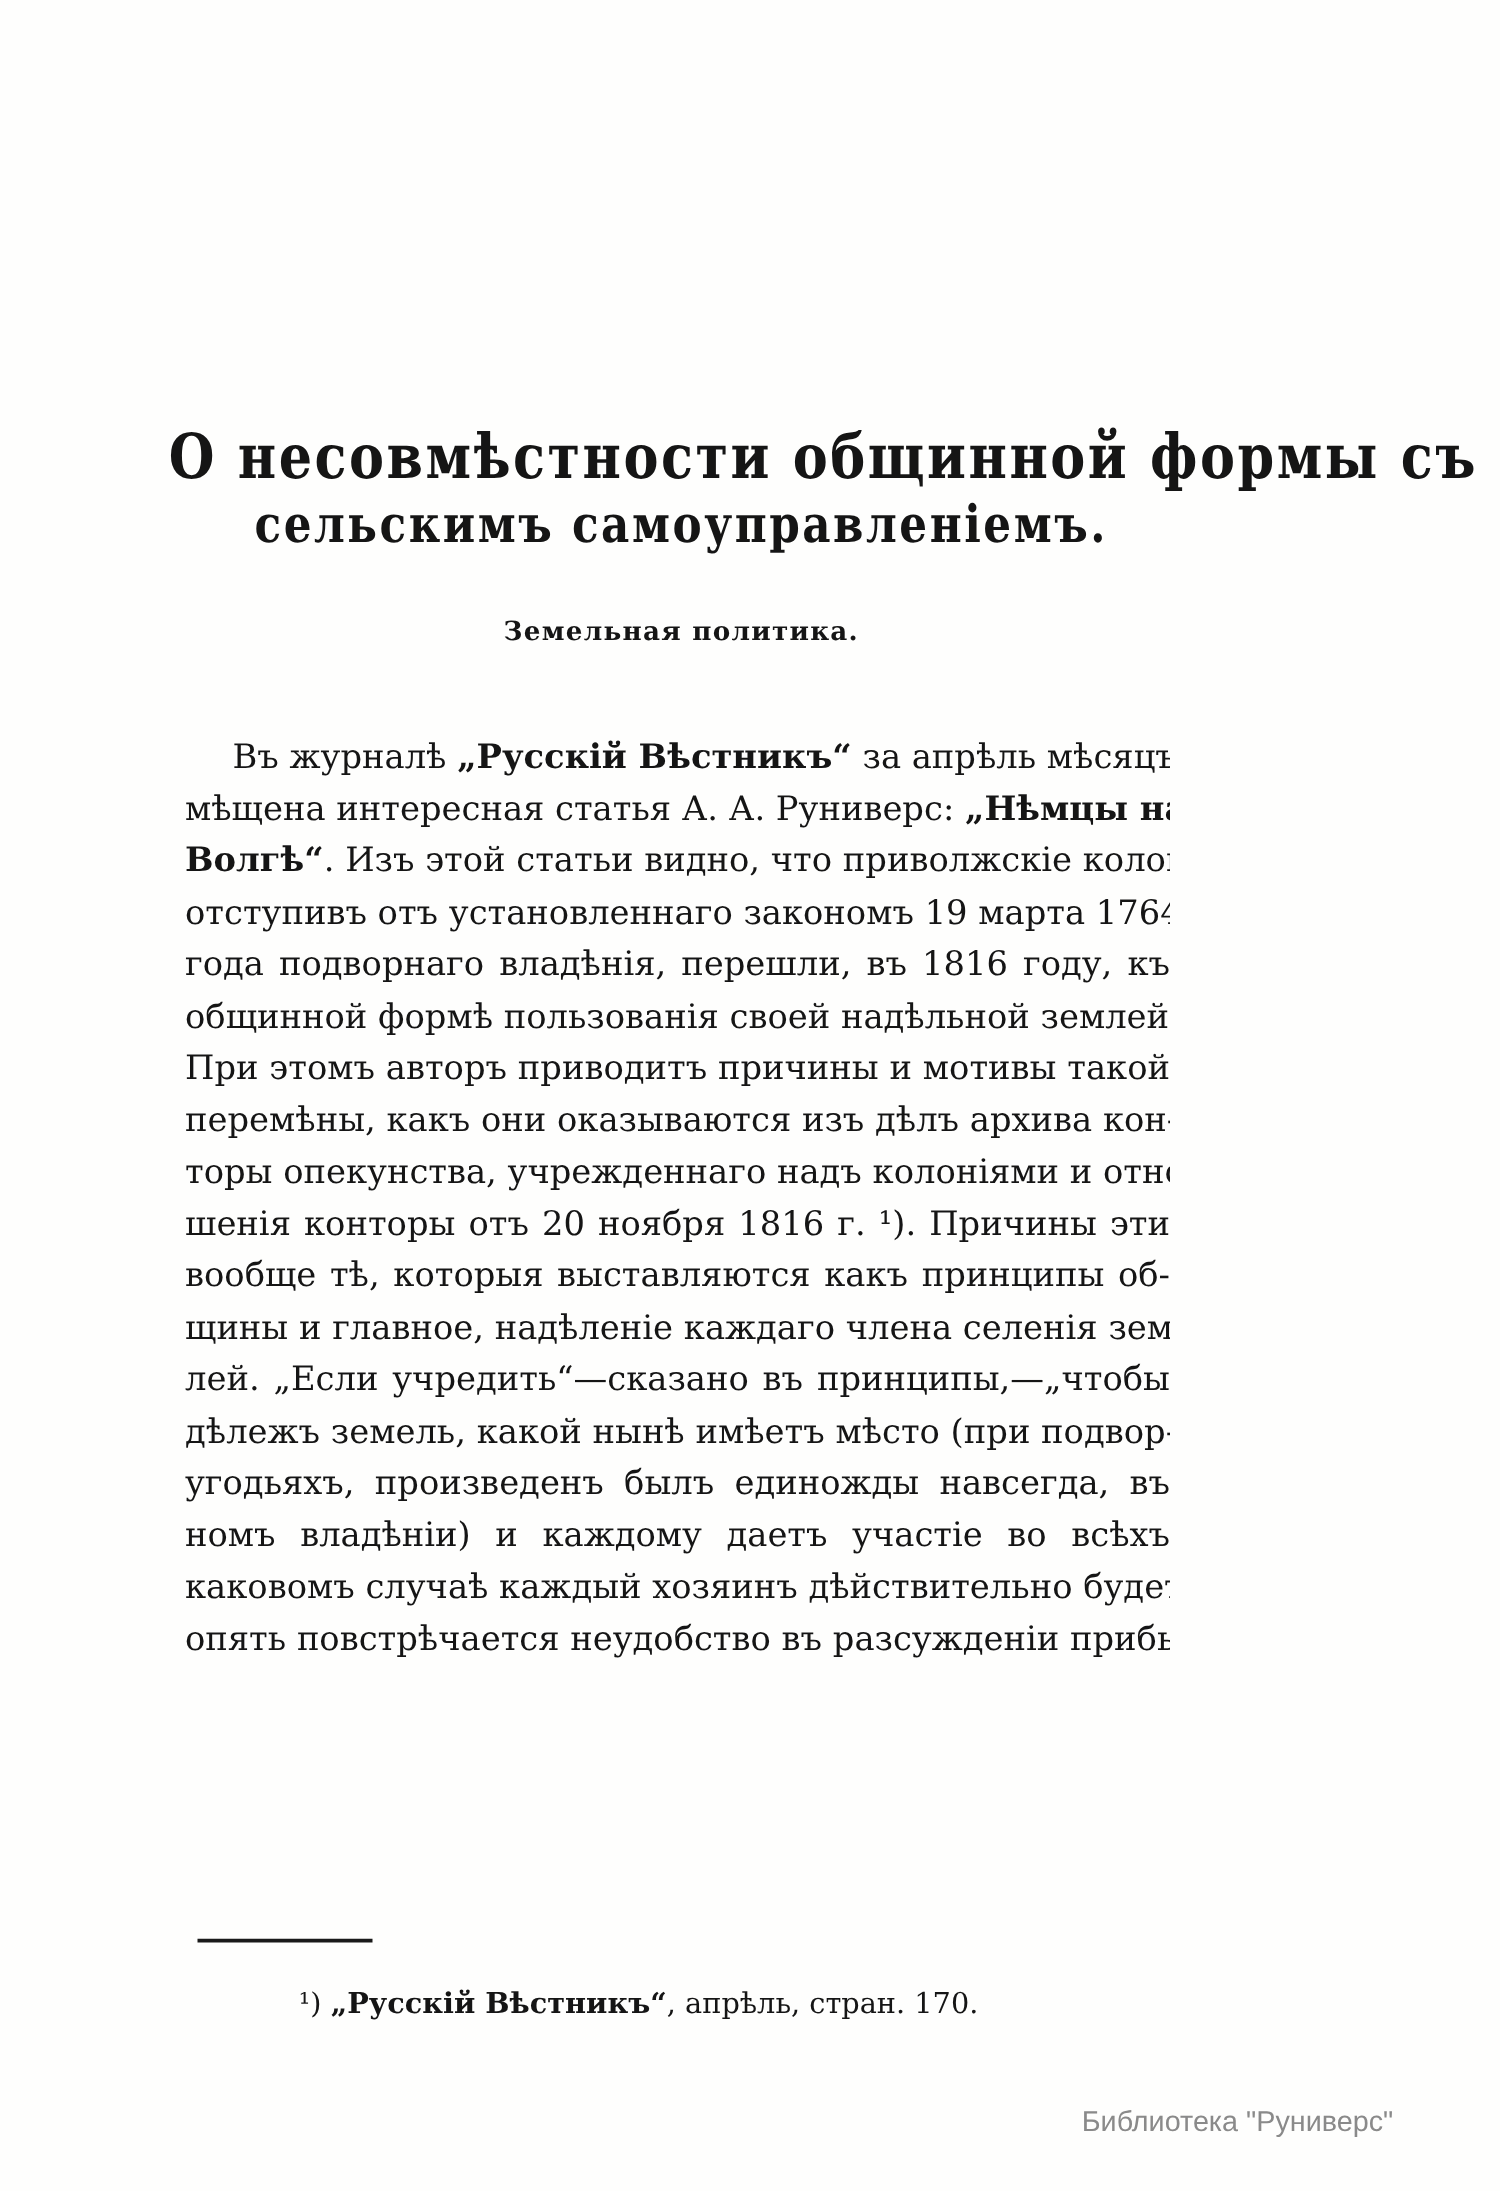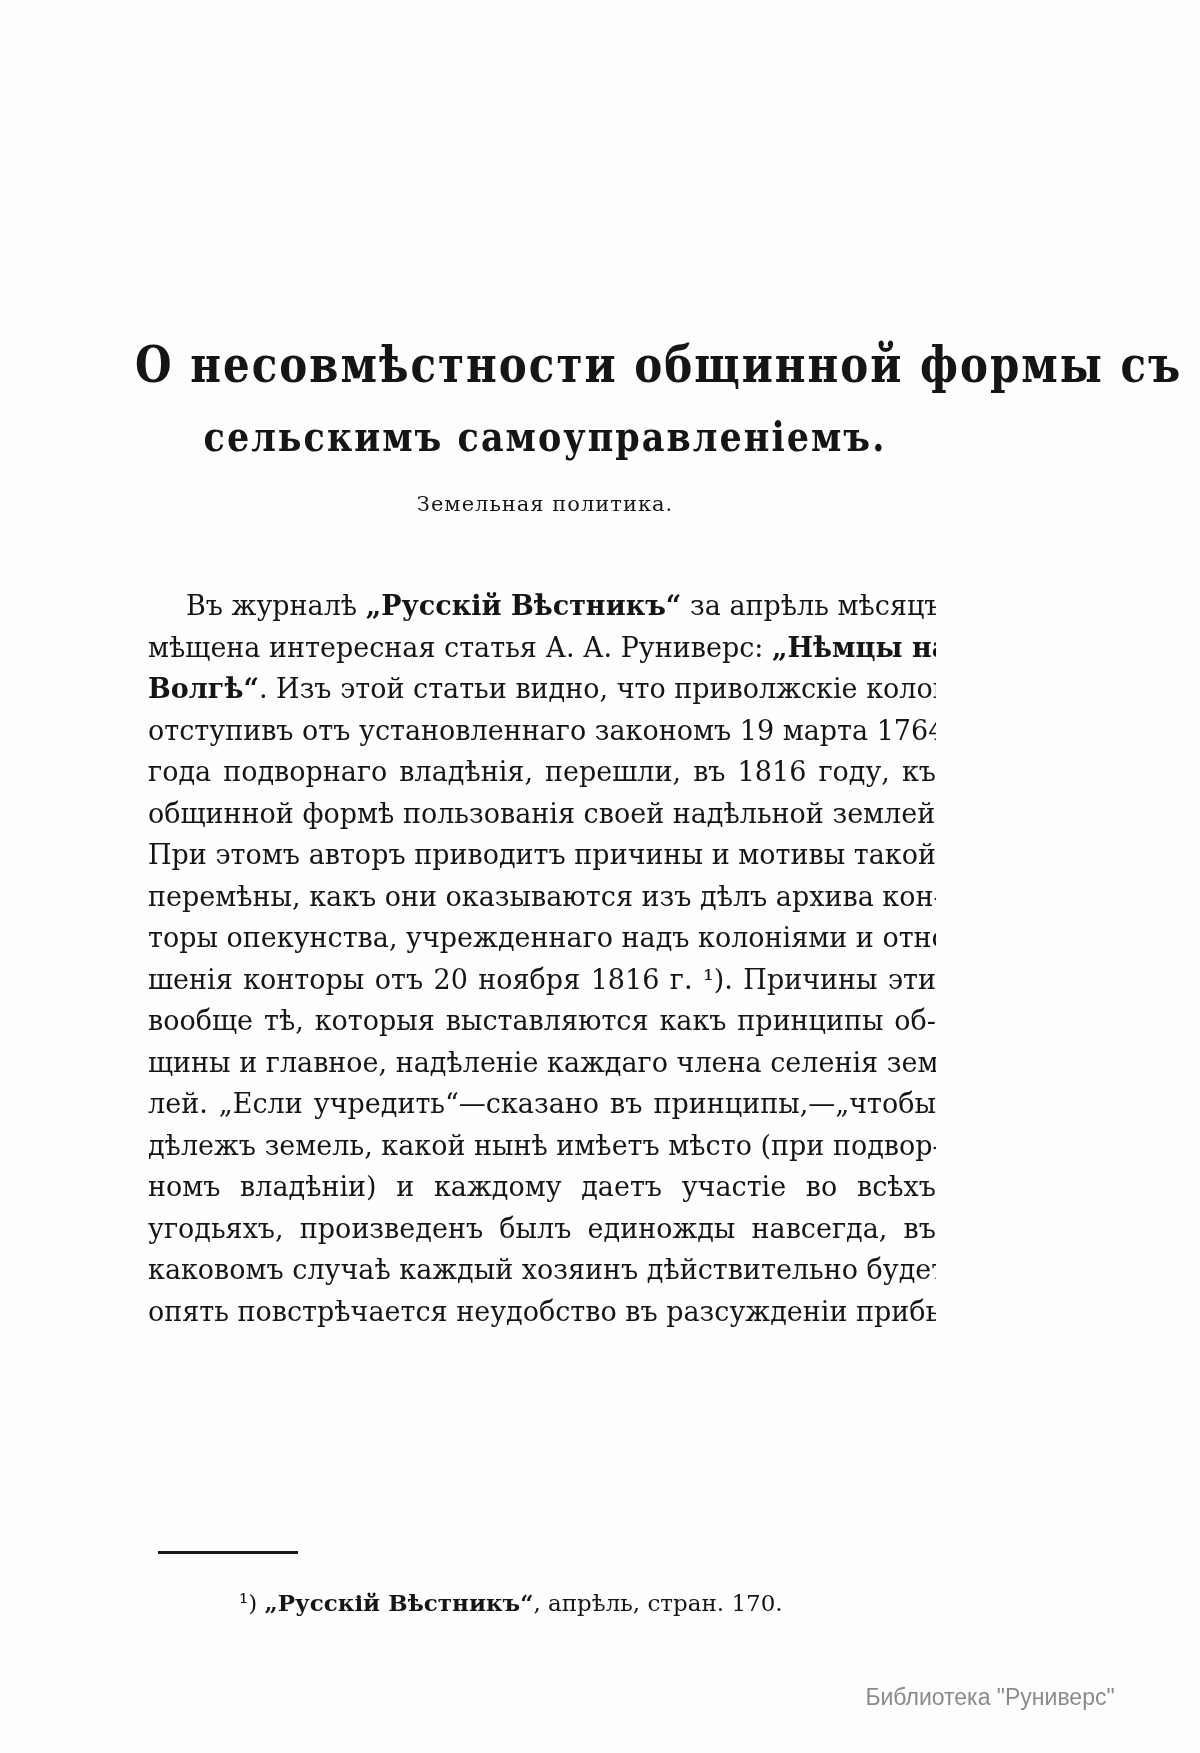--- a/index.html
+++ b/index.html
@@ -24,29 +24,29 @@
   .title-line1, .title-line2 {
     display: block;
   }
   .title-line1 .tall, .title-line2 .tall {
     display: inline-block;
     transform: scaleY(1.18);
     transform-origin: center bottom;
     white-space: nowrap;
   }
   .title-line1 { font-size: 42px; line-height: 58px; letter-spacing: 2px; }
-  .title-line2 { font-size: 35px; line-height: 50px; letter-spacing: 2px; margin-top: 16px; }
+  .title-line2 { font-size: 35px; line-height: 50px; letter-spacing: 2px; }
   .subtitle {
     position: absolute;
     top: 492px;
     left: 135px;
     width: 820px;
     text-align: center;
     font-size: 21px;
-    font-weight: 400;
+    font-weight: 700;
     letter-spacing: 1px;
   }
   .body-text {
     position: absolute;
     top: 585px;
     left: 148px;
     width: 788px;
     font-size: 27px;
   }
   .body-line {
@@ -106,22 +106,22 @@
       <div class="body-line"><span>года подворнаго владѣнія, перешли, въ 1816 году, къ</span></div>
       <div class="body-line"><span>общинной формѣ пользованія своей надѣльной землей.</span></div>
       <div class="body-line"><span>При этомъ авторъ приводитъ причины и мотивы такой</span></div>
       <div class="body-line"><span>перемѣны, какъ они оказываются изъ дѣлъ архива кон-</span></div>
       <div class="body-line"><span>торы опекунства, учрежденнаго надъ колоніями и отно-</span></div>
       <div class="body-line"><span>шенія конторы отъ 20 ноября 1816 г. ¹). Причины эти</span></div>
       <div class="body-line"><span>вообще тѣ, которыя выставляются какъ принципы об-</span></div>
       <div class="body-line"><span>щины и главное, надѣленіе каждаго члена селенія зем-</span></div>
       <div class="body-line"><span>лей. „Если учредить“—сказано въ принципы,—„чтобы</span></div>
       <div class="body-line"><span>дѣлежъ земель, какой нынѣ имѣетъ мѣсто (при подвор-</span></div>
+      <div class="body-line"><span>угодьяхъ, произведенъ былъ единожды навсегда, въ</span></div>
       <div class="body-line"><span>номъ владѣніи) и каждому даетъ участіе во всѣхъ</span></div>
-      <div class="body-line"><span>угодьяхъ, произведенъ былъ единожды навсегда, въ</span></div>
       <div class="body-line"><span>каковомъ случаѣ каждый хозяинъ дѣйствительно будетъ</span></div>
       <div class="body-line"><span>опять повстрѣчается неудобство въ разсужденіи прибы-</span></div>
     </div>
 
   <div class="footnote-rule"></div>
 
   <div class="footnote"><span>¹) </span><span class="bold">„Русскій Вѣстникъ“</span><span>, апрѣль, стран. 170.</span></div>
 
   <div class="watermark">Библиотека "Руниверс"</div>
 

